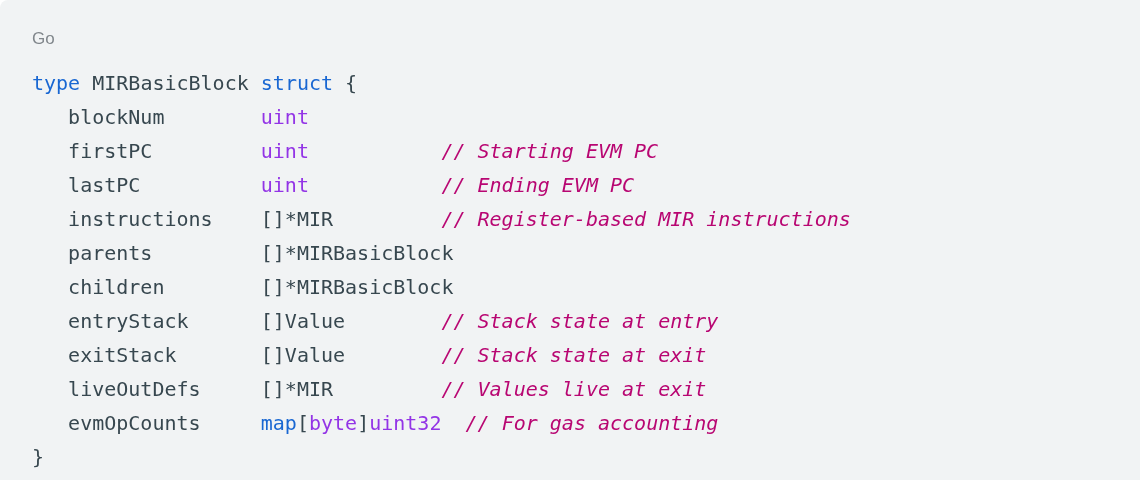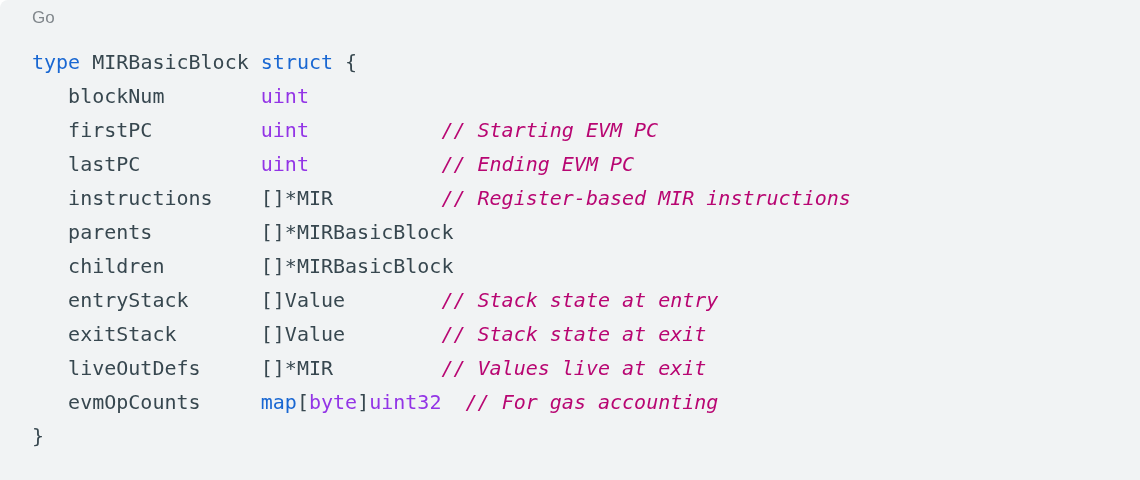--- a/index.html
+++ b/index.html
@@ -15,21 +15,21 @@
     width: 1140px; height: 480px;
     background: #ffffff;
     overflow: hidden;
   }
   .code-block {
     position: absolute;
     left: 0; top: 0;
     width: 1140px; height: 480px;
     background: var(--bg);
     border-radius: 8px 0 0 0;
-    padding: 7px 24px 20px 32px;
+    padding: 28px 24px 20px 32px;
   }
   .lang-label {
     font-family: "Liberation Sans", sans-serif;
     font-size: 17px;
     line-height: 22px;
     color: var(--label);
     user-select: none;
   }
   pre.code-content {
     margin-top: 16px;

